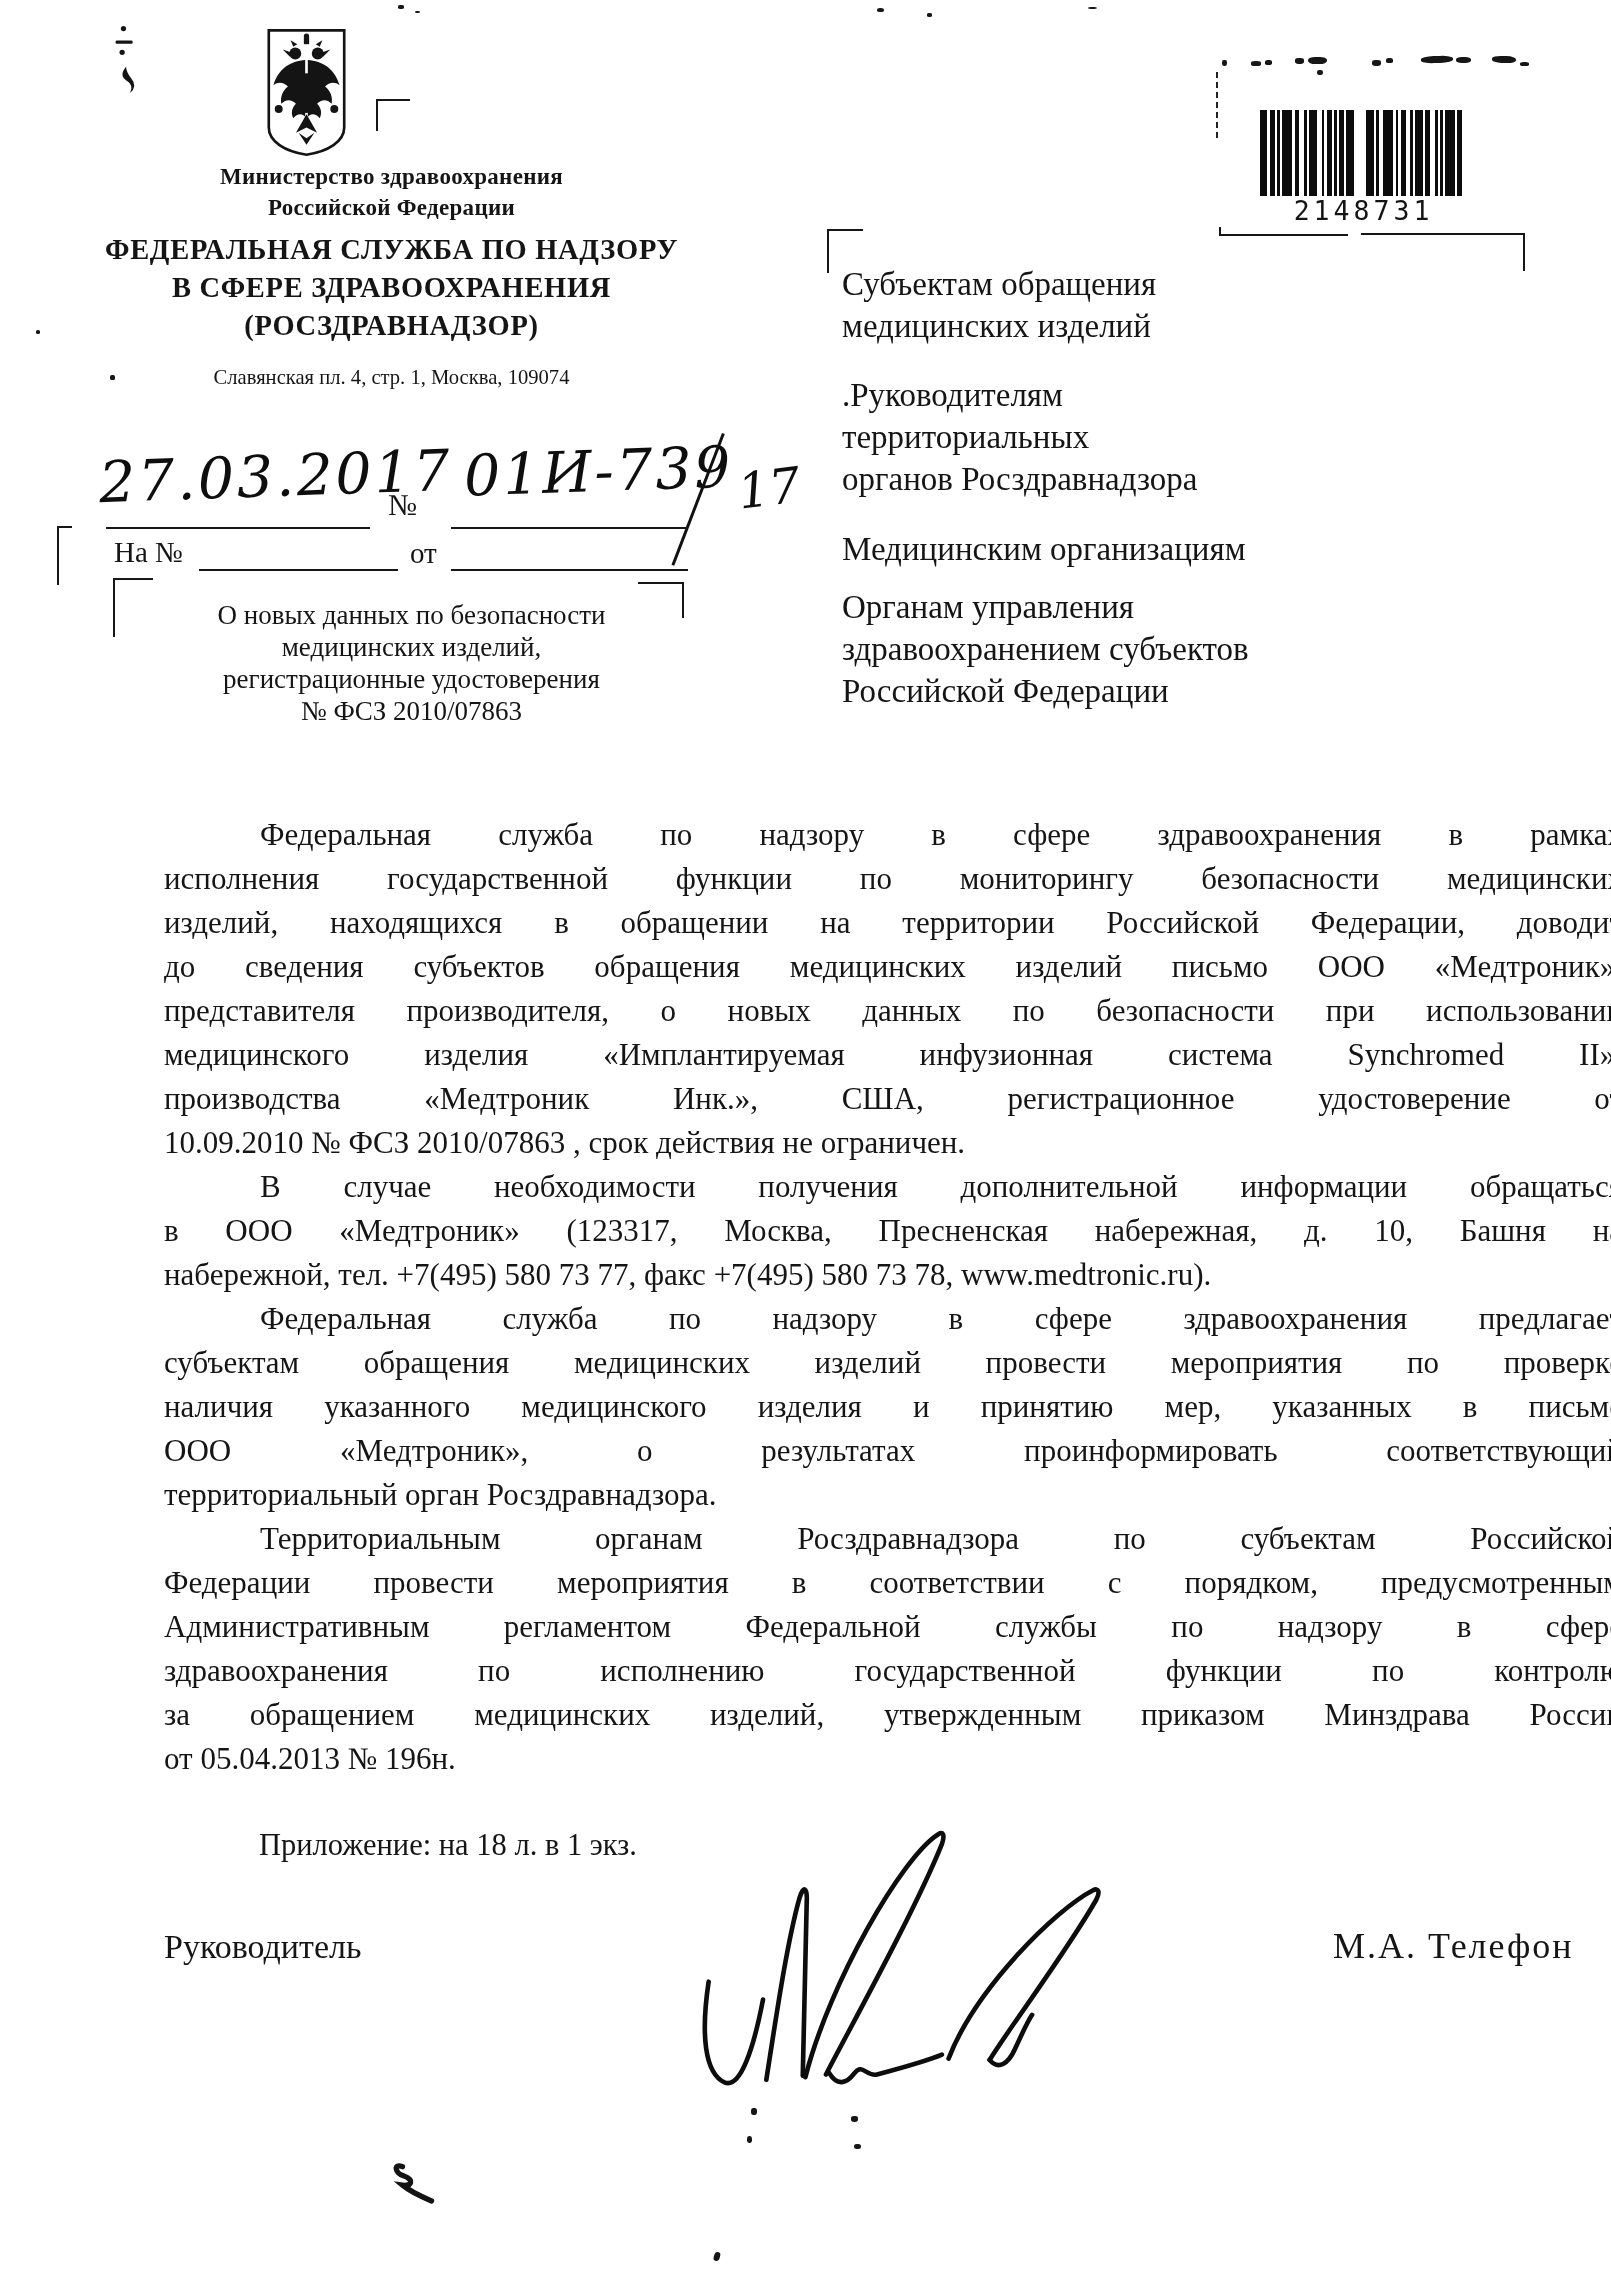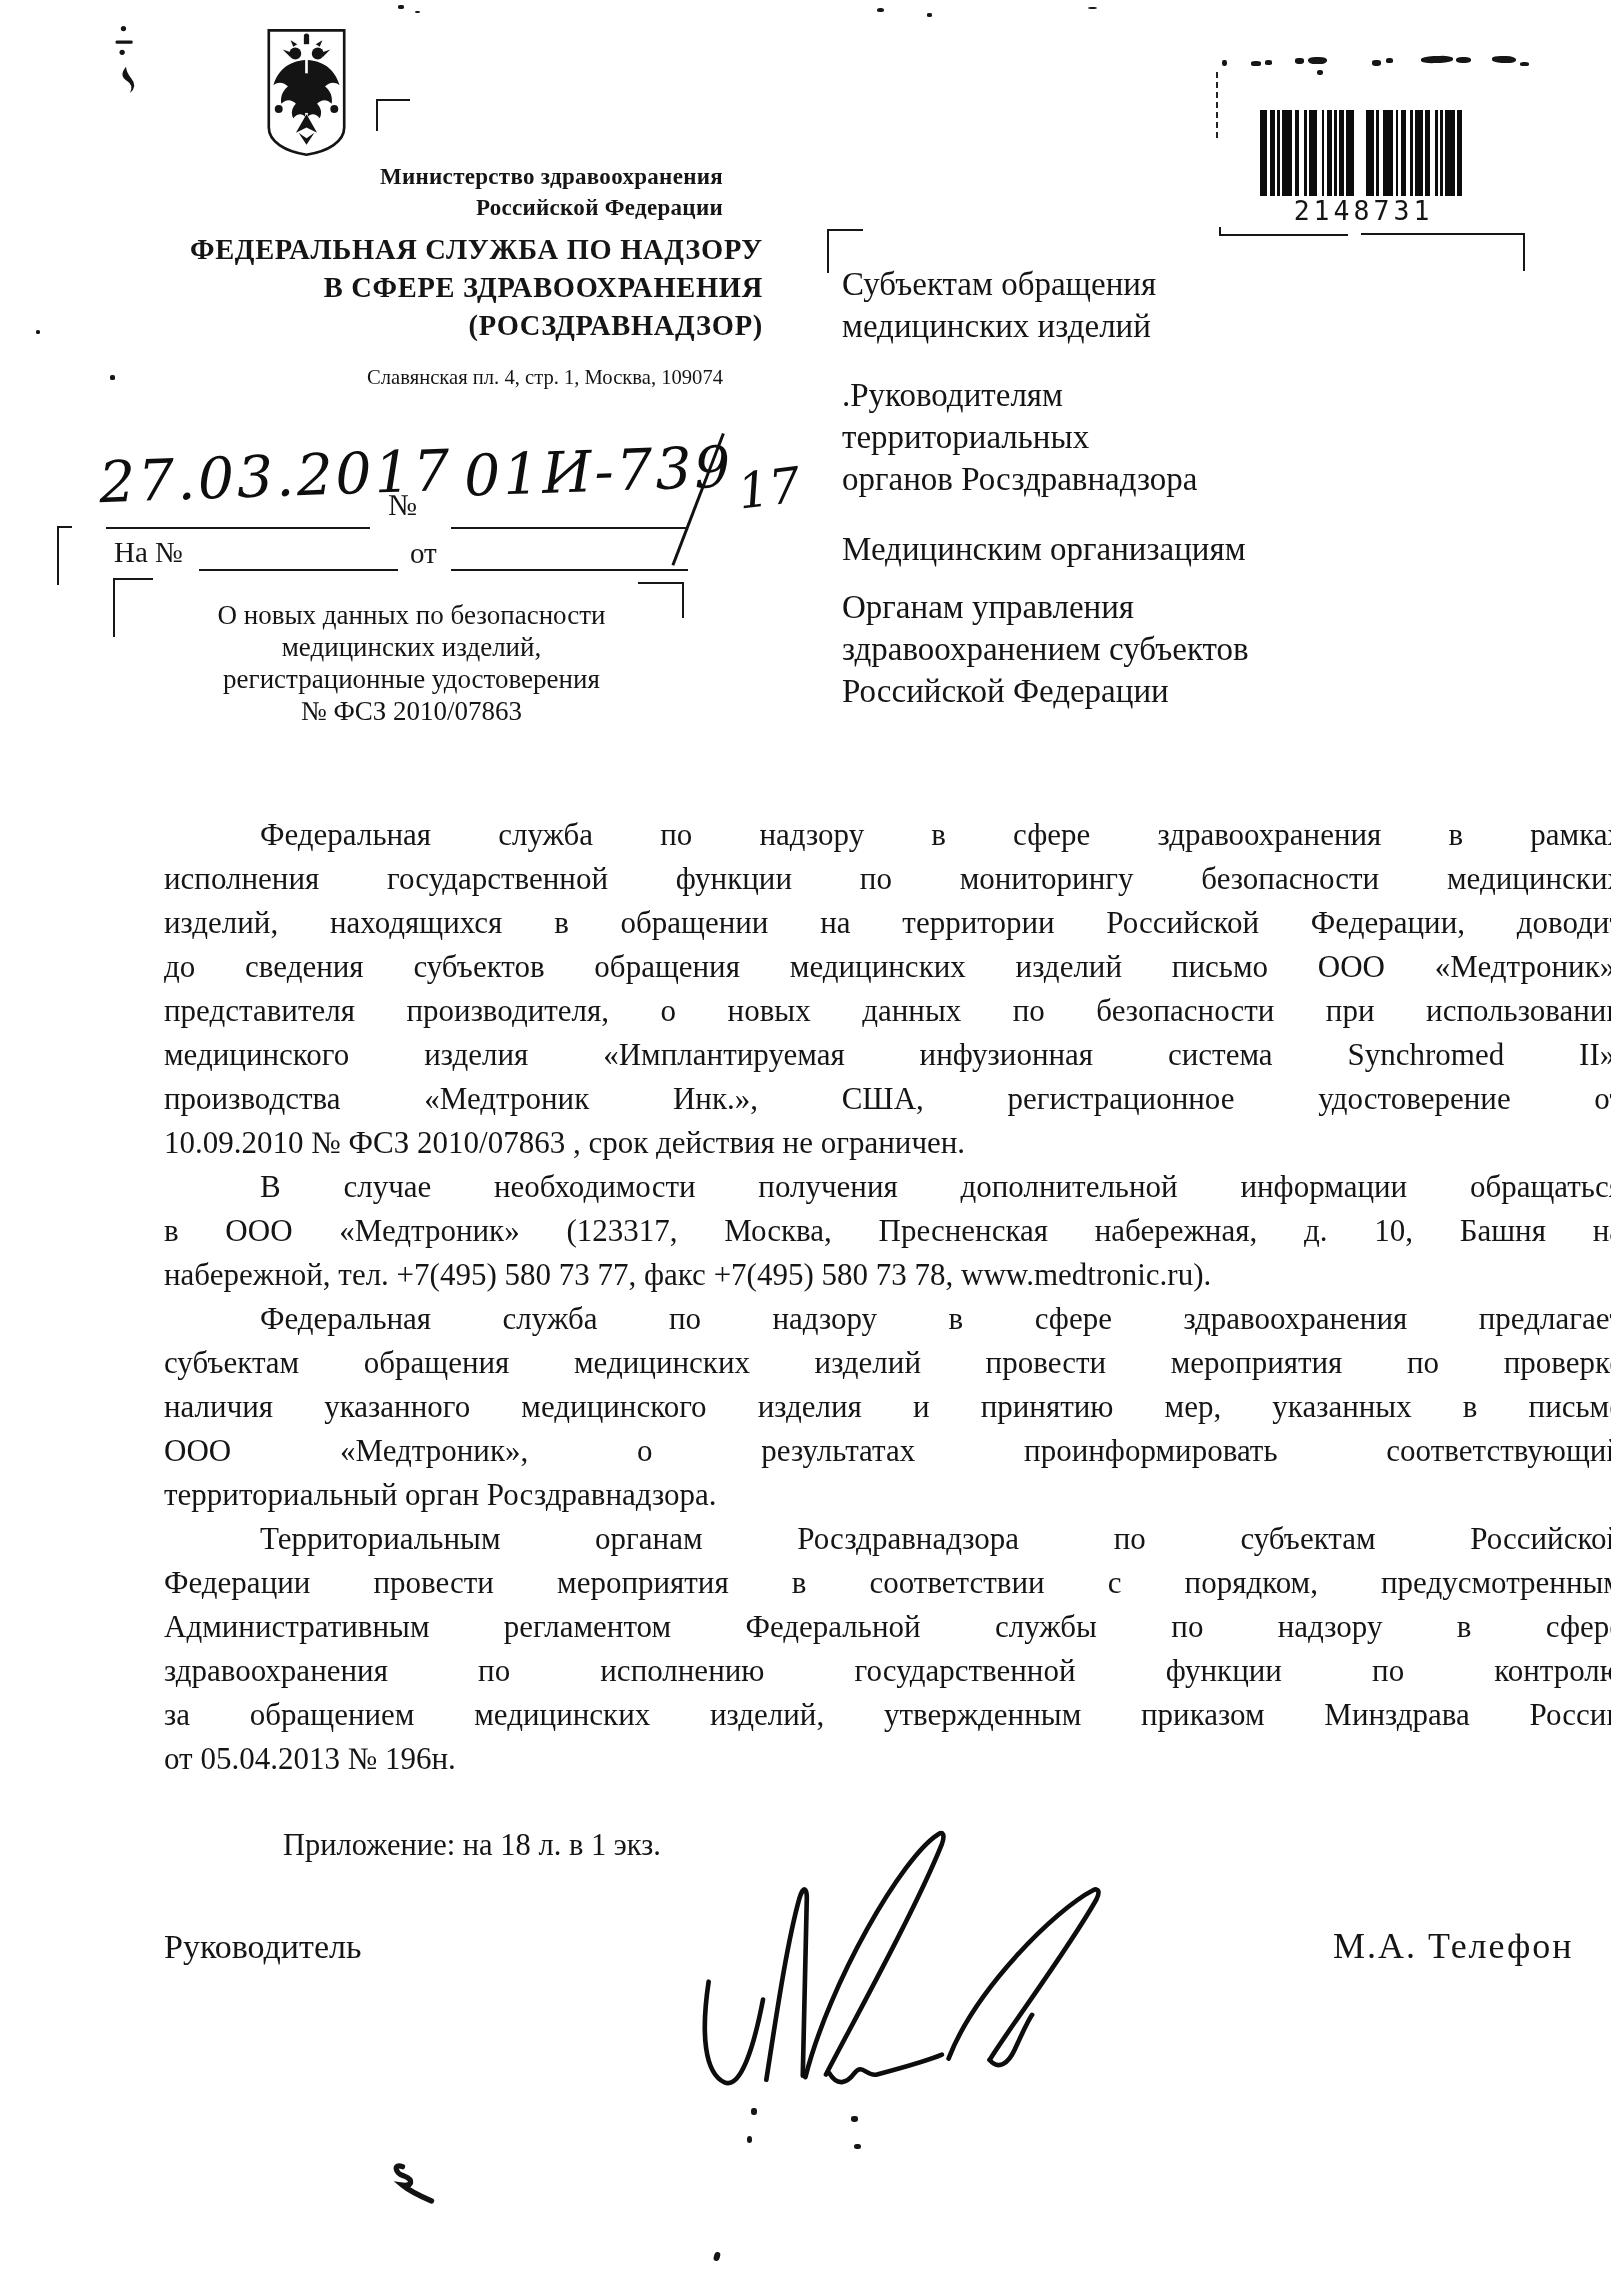--- a/index.html
+++ b/index.html
@@ -1,21 +1,21 @@
 <!DOCTYPE html>
 <html lang="ru" style="font-size:10.6px"><head>
 <meta charset="utf-8">
 <style>
   html,body{margin:0;padding:0;background:#888;}
   .page{
     position:relative; width:1611px; height:2295px; background:#ffffff;
     color:#151515; font-family:"Liberation Serif", serif; overflow:hidden;
   }
   .abs{position:absolute;}
-  .center{text-align:right;}
+  .center{text-align:center;}
 
   
   .hdr-min{font-weight:bold; font-size:23px; line-height:30.5px; letter-spacing:0.3px;}
   .hdr-agency{font-weight:bold; font-size:28.5px; line-height:38px; letter-spacing:0.7px;}
   .hdr-addr{font-size:20.6px; line-height:27px;}
 
   
   .uline{border-top:2px solid #161616;}
   .lbl{font-size:30.5px;}
   .hw{font-style:italic; font-family:"DejaVu Serif", serif; color:#0e0e0e; white-space:nowrap;}
@@ -29,21 +29,21 @@
 
   
   .subject{left:143px; top:599px; width:537px; text-align:center; font-size:27px; line-height:32px;}
 
   
   .body-text{left:164px; top:813px; width:1459px; font-size:31px; line-height:44px;}
   .bline{text-align:justify; text-align-last:justify;}
   .bline.ind{padding-left:96px;}
   .bline.end{text-align-last:left;}
 
-  .attach{left:259px; top:1828px; font-size:30.5px;margin-left:24px;}
+  .attach{left:259px; top:1828px; font-size:30.5px;}
   .sig-title{left:164px; top:1928px; font-size:34px;text-align:center;}
   .sig-name{left:1333px; top:1925px; font-size:36px; letter-spacing:2px; white-space:nowrap;}
 
   
   .barcode{left:1260px; top:110px; width:210px; height:86px; font-size:0; white-space:nowrap;}
   .barcode span{display:inline-block; height:100%;}
   .bb{background:#0c0c0c;}
   .barcode-num{left:1270px; top:195px; width:187px; text-align:center;
     font-family:"DejaVu Sans Mono", monospace; font-size:26.5px; letter-spacing:4px;}
   .vdash{left:1216px; top:72px; height:66px; width:0; border-left:2px dashed #222;}

